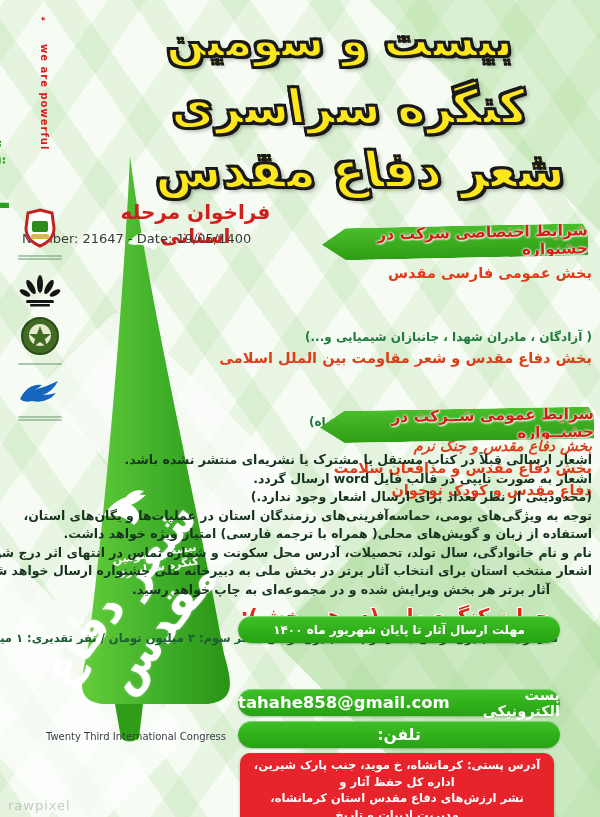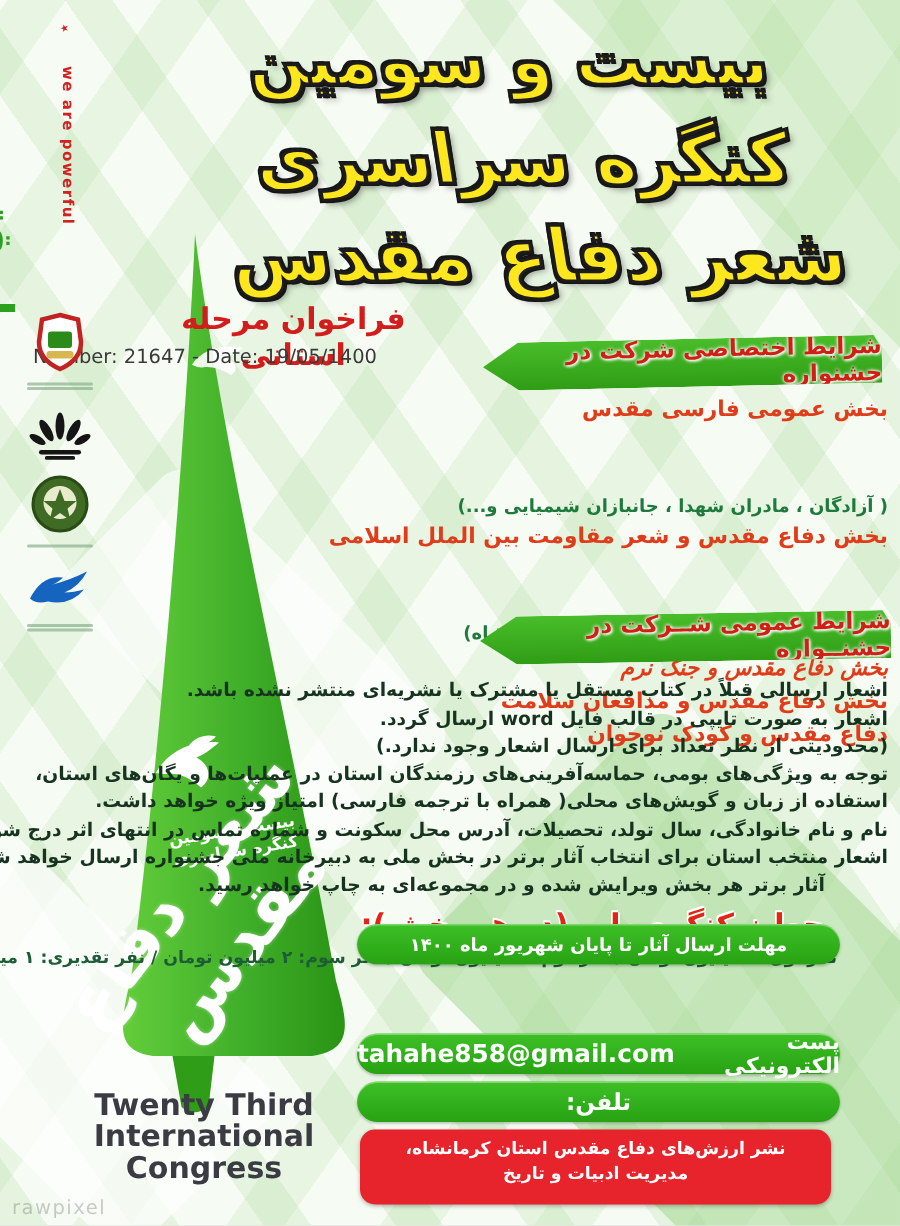--- a/index.html
+++ b/index.html
@@ -91,21 +91,21 @@
   .pill3{top:721px;font-size:15.5px;gap:6px;}
   .pill3 .phone{letter-spacing:1px;}
 
   
   .addr{position:absolute;left:240px;width:314px;top:753px;min-height:50px;border-radius:10px;
     background:#e7242c;color:#fff;font-weight:bold;font-size:11.5px;line-height:16.5px;
     direction:rtl;text-align:center;padding:4px 8px;box-sizing:border-box;box-shadow:0 1px 3px rgba(0,0,0,.3);}
 
   
   .en-foot{position:absolute;left:18px;top:726px;width:236px;text-align:center;
-    color:#3b3b44;font-size:20px;font-weight:700;line-height:21px;}
+    color:#3b3b44;font-size:10px;font-weight:400;line-height:21px;}
   .watermark{position:absolute;left:8px;bottom:4px;font-size:13px;color:rgba(120,130,120,.4);letter-spacing:1px;}
 </style>
 </head>
 <body>
 
 <div class="poster">
 
   <div class="bgshape bg1"></div>
   <div class="bgshape bg2"></div>
   <div class="bgshape bg3"></div>
@@ -219,20 +219,21 @@
   </div>
   <div class="pill pill2">
     <span>پست الکترونیکی</span>
     <span class="email">tahahe858@gmail.com</span>
   </div>
   <div class="pill pill3">
     <span>تلفن:</span>
   </div>
 
   <div class="addr">
+    <div>آدرس پستی: کرمانشاه، خ موید، جنب پارک شیرین، اداره کل حفظ آثار و</div>
     <div>نشر ارزش‌های دفاع مقدس استان کرمانشاه، مدیریت ادبیات و تاریخ</div>
 
   </div>
 
   <div class="en-foot">
     <div>Twenty Third International Congress</div>
   </div>
 
   <div class="watermark">rawpixel</div>
 

